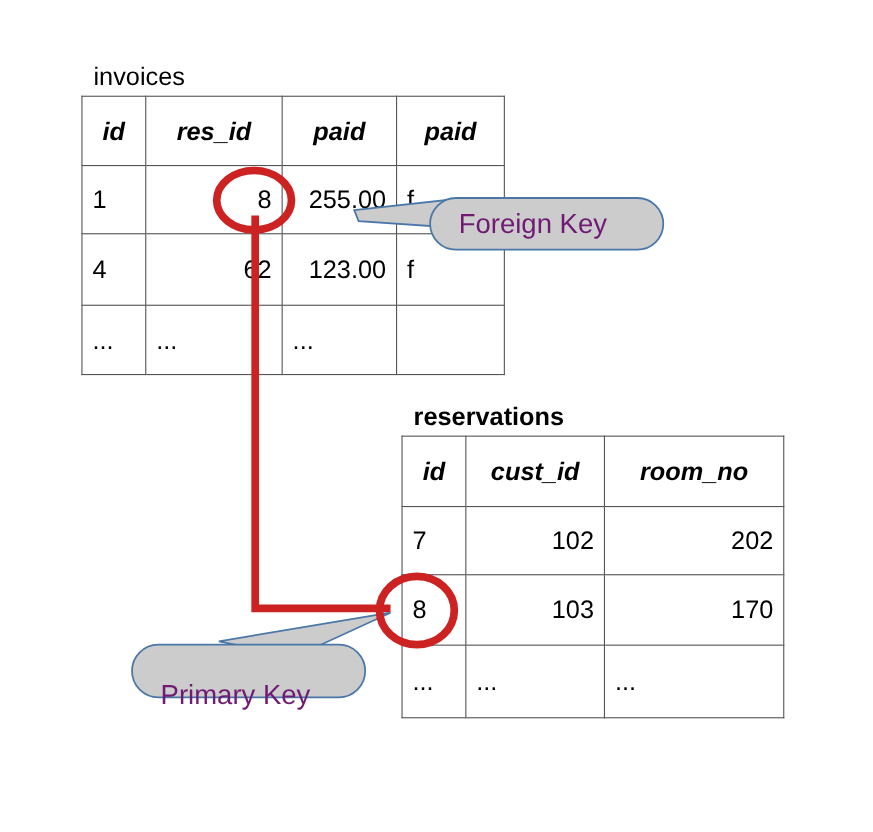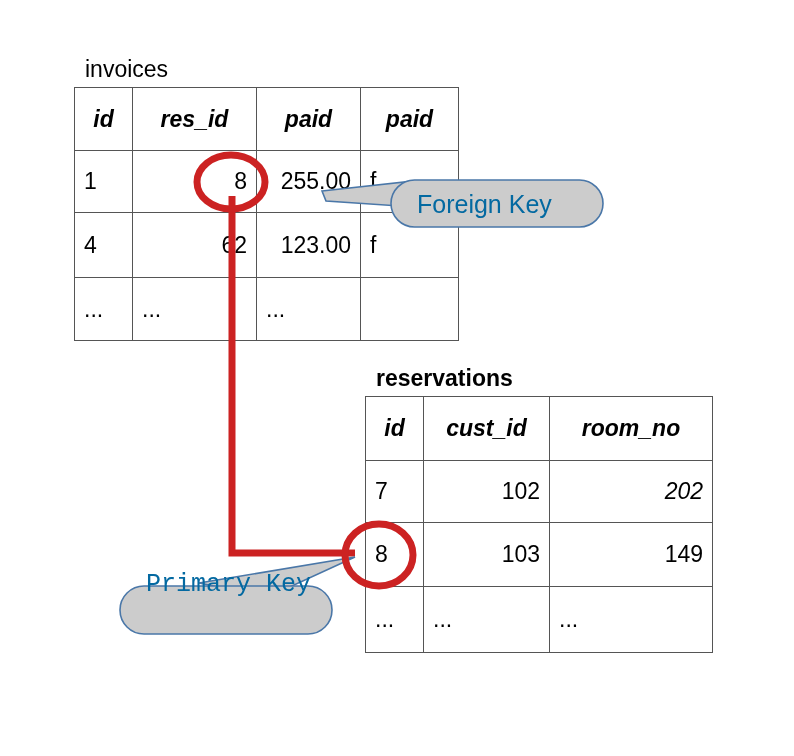--- a/index.html
+++ b/index.html
@@ -55,21 +55,21 @@
   #overlay {
     position: absolute;
     left: 0; top: 0;
     width: 794px;
     height: 756px;
     pointer-events: none;
   }
   .callout-text {
     position: absolute;
     font-size: 25px;
-    color: #0369a1;
+    color: #701a75;
     white-space: nowrap;
     line-height: 1;
   }
 </style>
 </head>
 <body>
 
 <div id="canvas">
 
   <div class="table-title" style="left:85px; top:58px;">invoices</div>
@@ -123,26 +123,26 @@
       <tr>
         <th style="height:64px;">id</th>
         <th style="height:64px;">cust_id</th>
         <th style="height:64px;">room_no</th>
       </tr>
     </thead>
     <tbody>
       <tr>
         <td class="al-left" style="height:62px;">7</td>
         <td class="al-right" style="height:62px;margin-top:20px;">102</td>
-        <td class="al-center" style="height:62px;font-style:italic;">202</td>
+        <td class="al-center" style="height:62px;">202</td>
       </tr>
       <tr>
         <td class="al-left" style="height:64px;">8</td>
         <td class="al-right" style="height:64px;">103</td>
-        <td class="al-center" style="height:64px;">149</td>
+        <td class="al-center" style="height:64px;">170</td>
       </tr>
       <tr>
         <td class="al-left" style="height:66px;">...</td>
         <td class="al-left" style="height:66px;">...</td>
         <td class="al-left" style="height:66px;">...</td>
       </tr>
     </tbody>
   </table>
 
   <svg id="overlay" viewBox="0 0 794 756" xmlns="http://www.w3.org/2000/svg">
@@ -155,15 +155,15 @@
     <path d="M 355 557 L 268 597 L 199 583 Z" fill="#cccccc" stroke="#4a77a8" stroke-width="1.6"></path>
     <rect x="120" y="586" width="212" height="48" rx="24" ry="24" fill="#cccccc" stroke="#4a77a8" stroke-width="1.6"></rect>
 
     <ellipse cx="231" cy="182" rx="34" ry="27" fill="none" stroke="#cc2222" stroke-width="7"></ellipse>
 
     <ellipse cx="379" cy="555" rx="34" ry="31" fill="none" stroke="#cc2222" stroke-width="7"></ellipse>
   </svg>
 
   <div class="callout-text" style="left:417px; top:192px;">Foreign Key</div>
 
-  <div class="callout-text" style="left:146px; top:572px;font-family:Liberation Mono, monospace;">Primary Key</div>
+  <div class="callout-text" style="left:146px; top:620px;">Primary Key</div>
 
 </div>
 
 </body></html>

